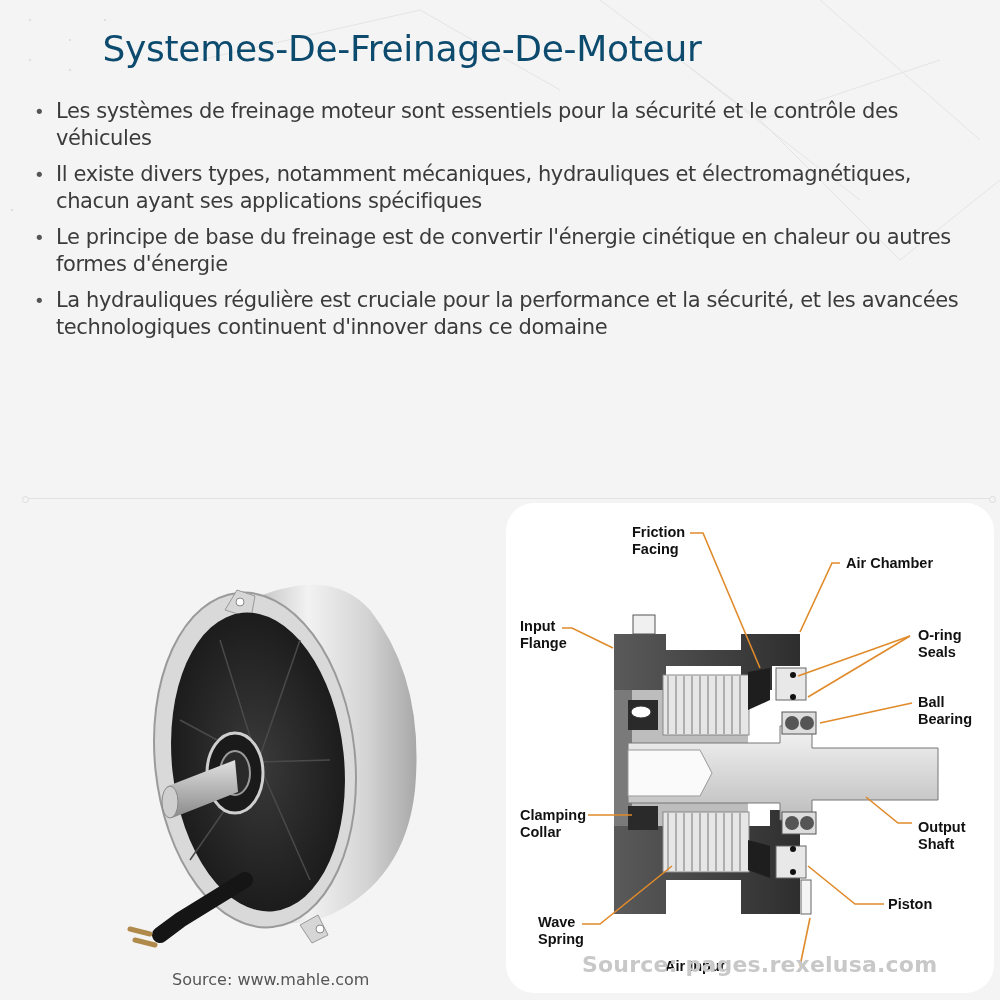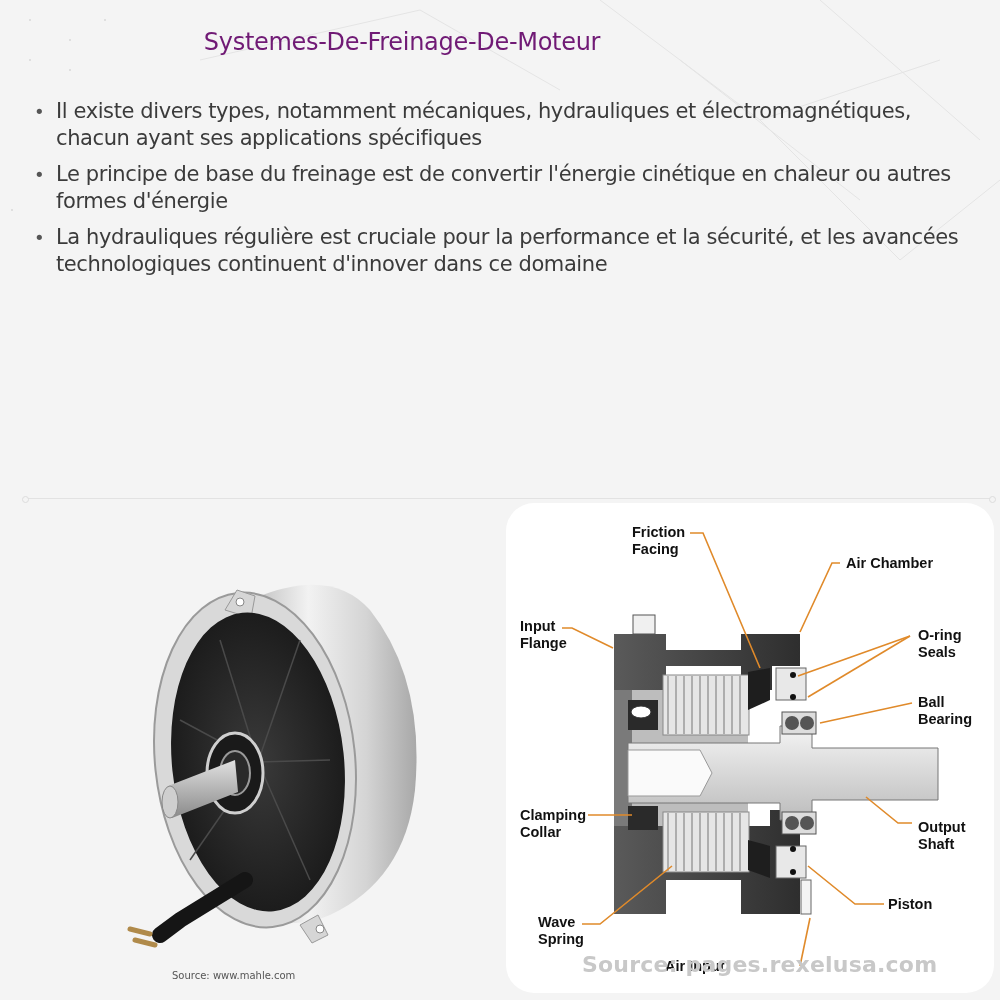--- a/index.html
+++ b/index.html
@@ -6,21 +6,21 @@
   html, body { width: 1000px; height: 1000px; overflow: hidden; }
   body {
     font-family: "DejaVu Sans", sans-serif;
     background: #f4f4f4;
     position: relative;
     color: #3d3d3d;
   }
   .bg-lines { position: absolute; inset: 0; pointer-events: none; }
   .title {
     position: absolute; top: 28px; left: 0; width: 804px;
-    text-align: center; font-size: 24px; color: #701a75;
+    text-align: center; font-size: 36px; color: #0c4a6e;
     letter-spacing: -0.3px; font-weight: 400;
   }
   .bullets {
     position: absolute; top: 98px; left: 28px; width: 945px;
     list-style: none;
   }
   .bullets li {
     position: relative; padding-left: 28px;
     font-size: 21px; line-height: 27px; color: #3b3b3b;
     margin-bottom: 9px; letter-spacing: -0.4px;
@@ -34,21 +34,21 @@
   .divider::before, .divider::after {
     content: ""; position: absolute; top: -2px; width: 5px; height: 5px; border-radius: 50%;
     border: 1px solid #dcdcdc; background: #f4f4f4;
   }
   .divider::before { left: -3px; }
   .divider::after { right: -3px; }
   .left-img {
     position: absolute; top: 520px; left: 60px; width: 400px; height: 450px;
   }
   .left-caption {
-    position: absolute; top: 970px; left: 172px; font-size: 10px; color: #555;
+    position: absolute; top: 970px; left: 172px; font-size: 16px; color: #555;
   }
   .right-card {
     position: absolute; top: 503px; left: 506px; width: 488px; height: 490px;
     background: #ffffff; border-radius: 28px;
   }
   .right-svg { position: absolute; top: 0; left: 0; }
   .right-caption {
     position: absolute; top: 952px; left: 582px; font-size: 22px; color: #c8c8c8;
     letter-spacing: 0.2px;
     font-weight: bold;
@@ -75,20 +75,21 @@
       <circle cx="70" cy="40" r="1"></circle>
     <circle cx="70" cy="70" r="1"></circle>
       <circle cx="105" cy="20" r="1"></circle>
       <circle cx="12" cy="210" r="1"></circle>
   </g>
 </svg>
 
 <h1 class="title">Systemes-De-Freinage-De-Moteur</h1>
 
 <ul class="bullets">
+  <li>Les systèmes de freinage moteur sont essentiels pour la sécurité et le contrôle des véhicules</li>
   <li>Il existe divers types, notamment mécaniques, hydrauliques et électromagnétiques, chacun ayant ses applications spécifiques</li>
   <li>Le principe de base du freinage est de convertir l'énergie cinétique en chaleur ou autres formes d'énergie</li>
   <li>La hydrauliques régulière est cruciale pour la performance et la sécurité, et les avancées technologiques continuent d'innover dans ce domaine</li>
 </ul>
 
 <div class="divider"></div>
 
 <svg class="left-img" viewBox="60 520 400 450" width="400" height="450">
   <defs>
     <linearGradient id="can" x1="0" x2="1" y1="0" y2="0">

